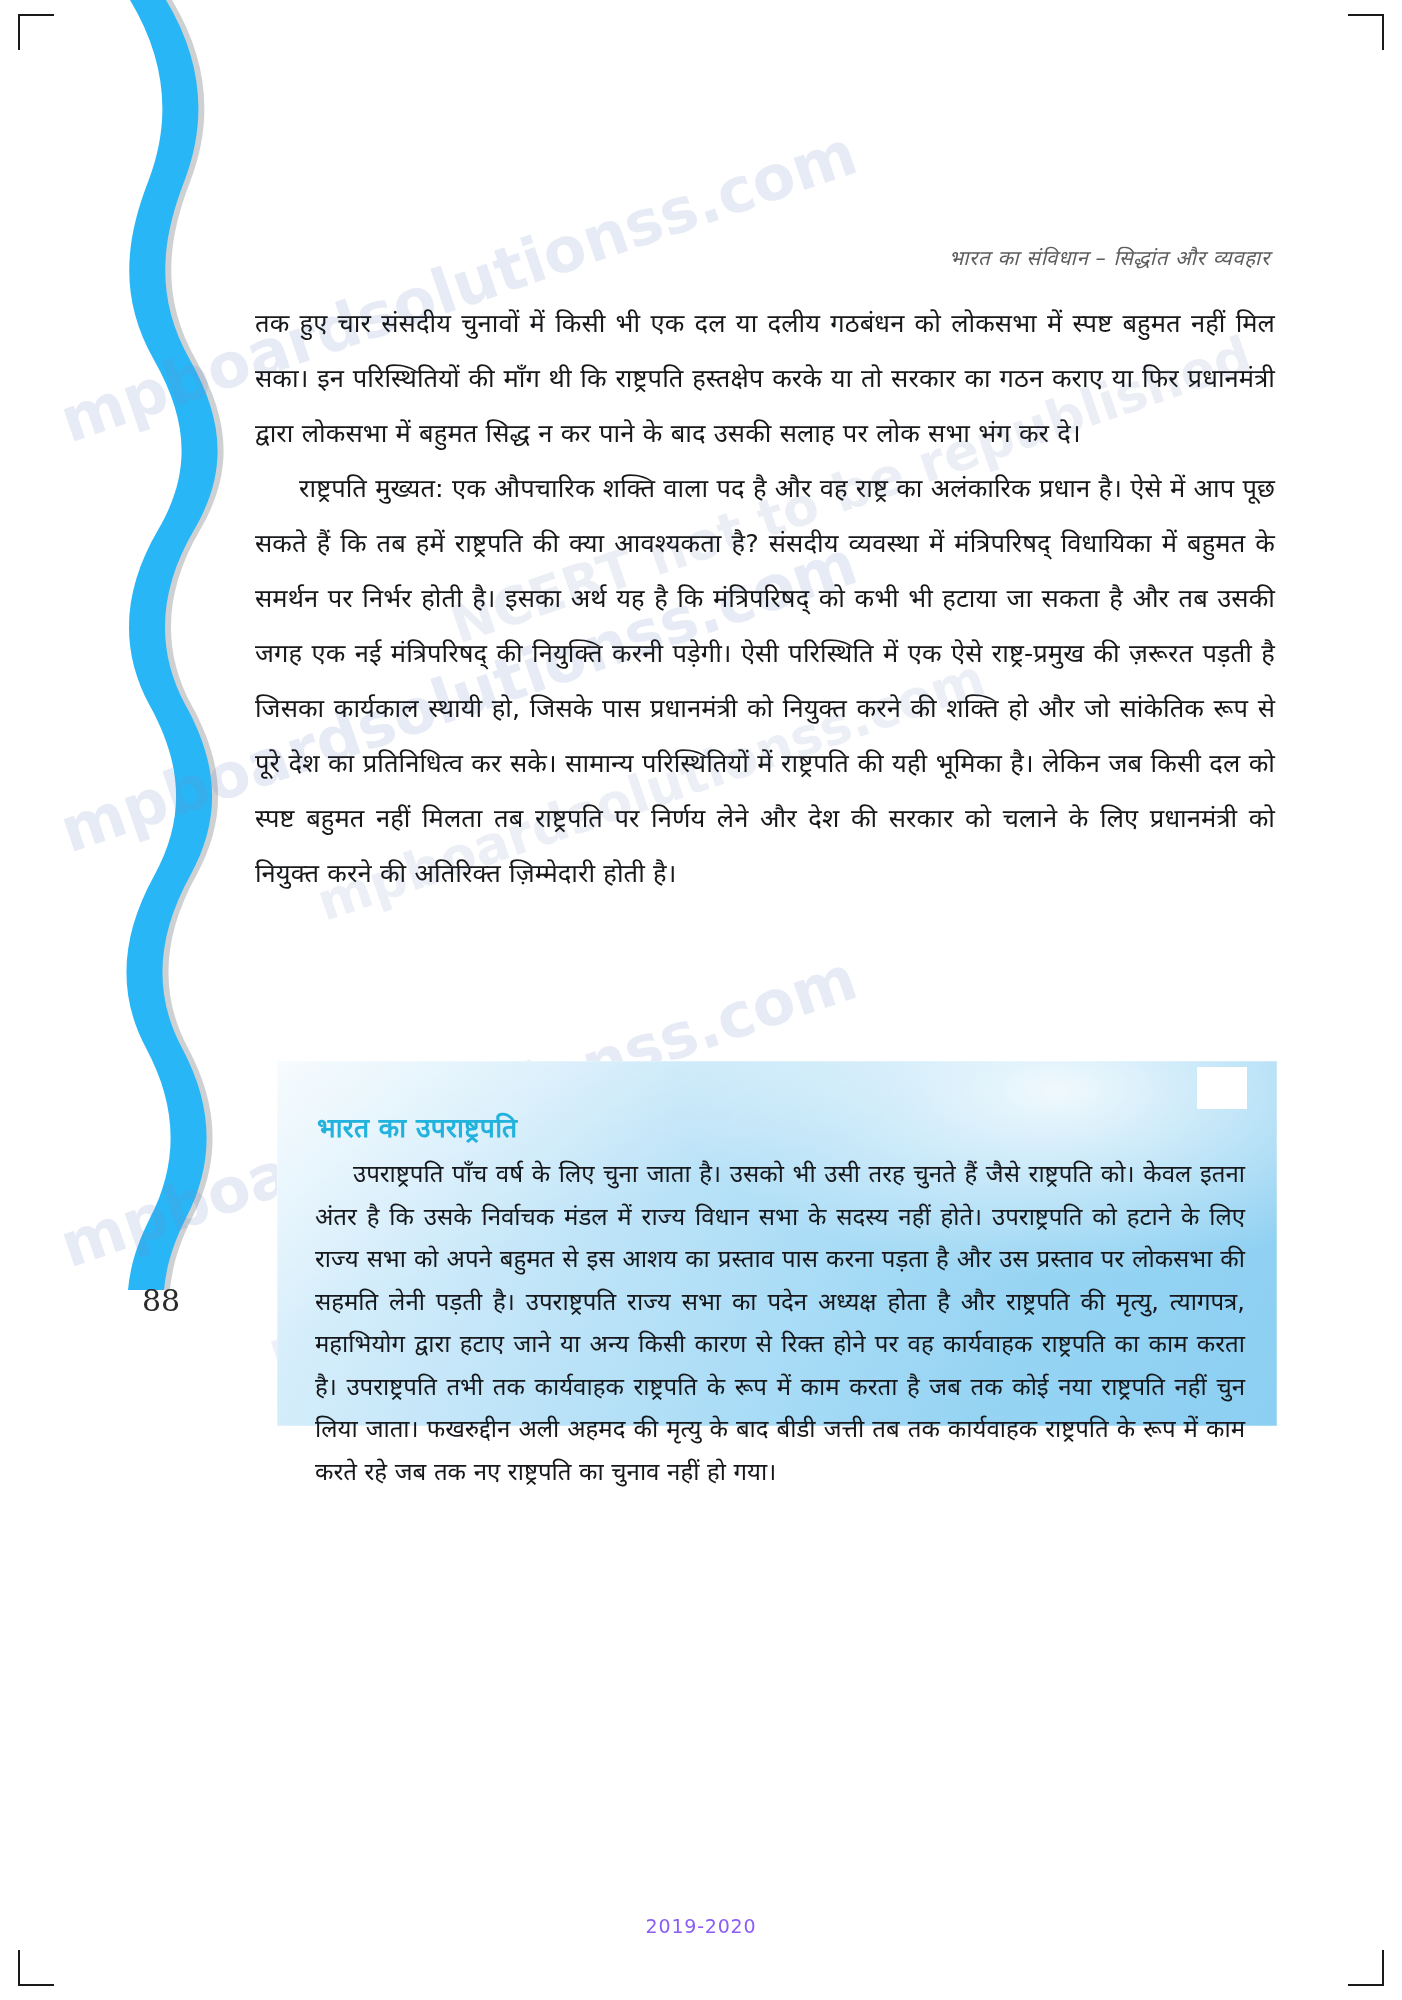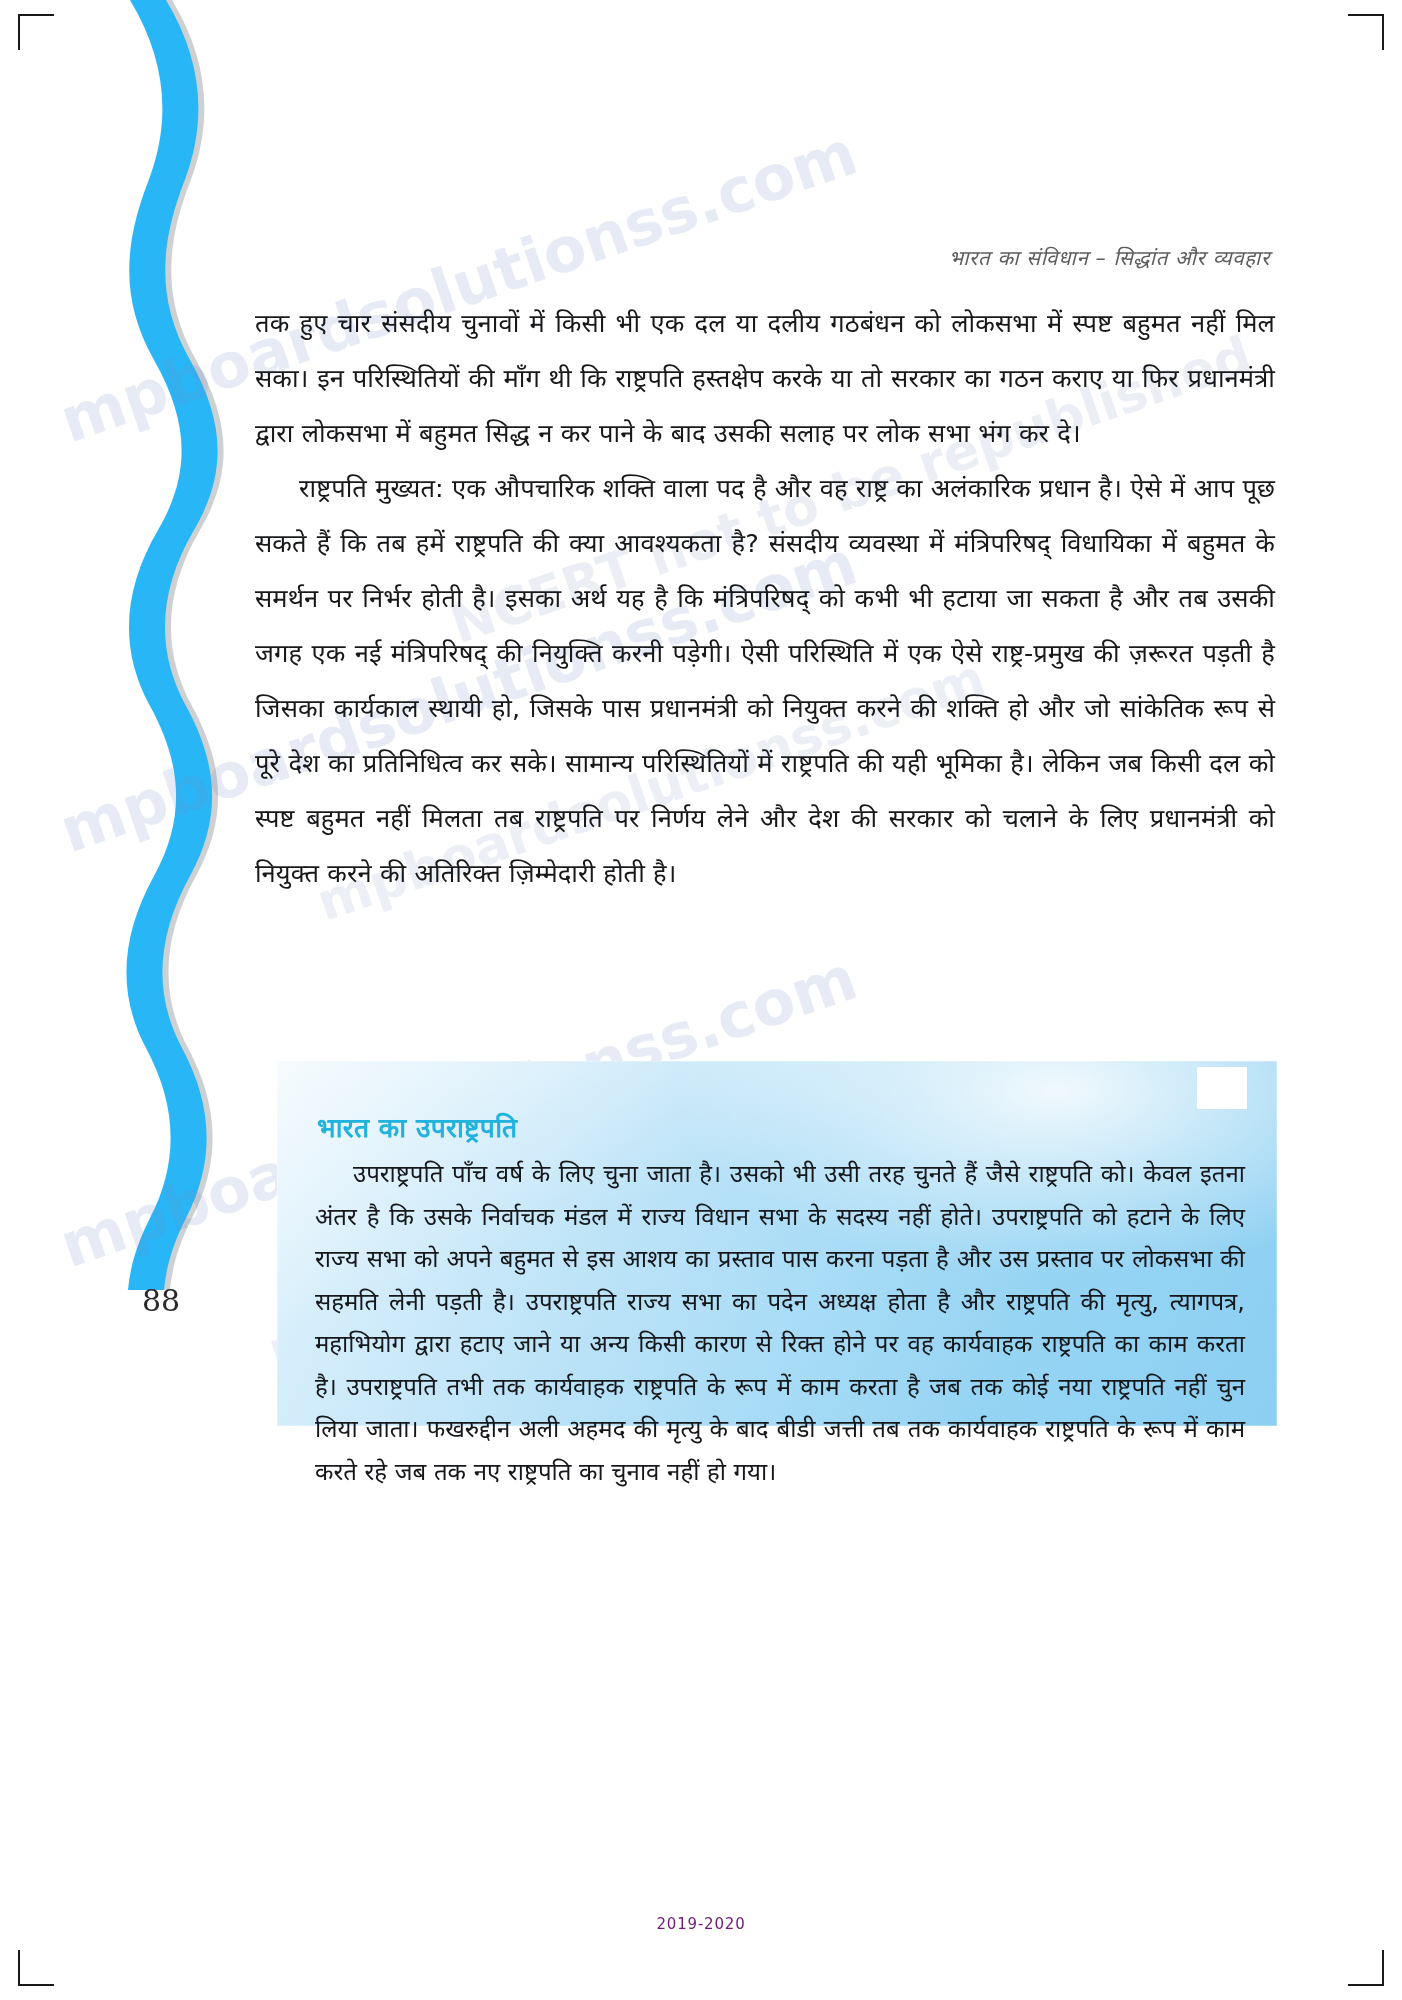--- a/index.html
+++ b/index.html
@@ -149,23 +149,23 @@
   }
 
   
   #footer {
     position: absolute;
     left: 0;
     right: 0;
     top: 1915px;
     text-align: center;
     font-family: "DejaVu Sans", sans-serif;
-    font-size: 15px;
+    font-size: 19px;
     letter-spacing: 0.8px;
-    color: #701a75;
+    color: #8b5cf6;
   }
 
   
   .wm {
     position: absolute;
     font-family: "DejaVu Sans", sans-serif;
     font-weight: 700;
     color: rgba(108,134,196,0.17);
     white-space: nowrap;
     pointer-events: none;

